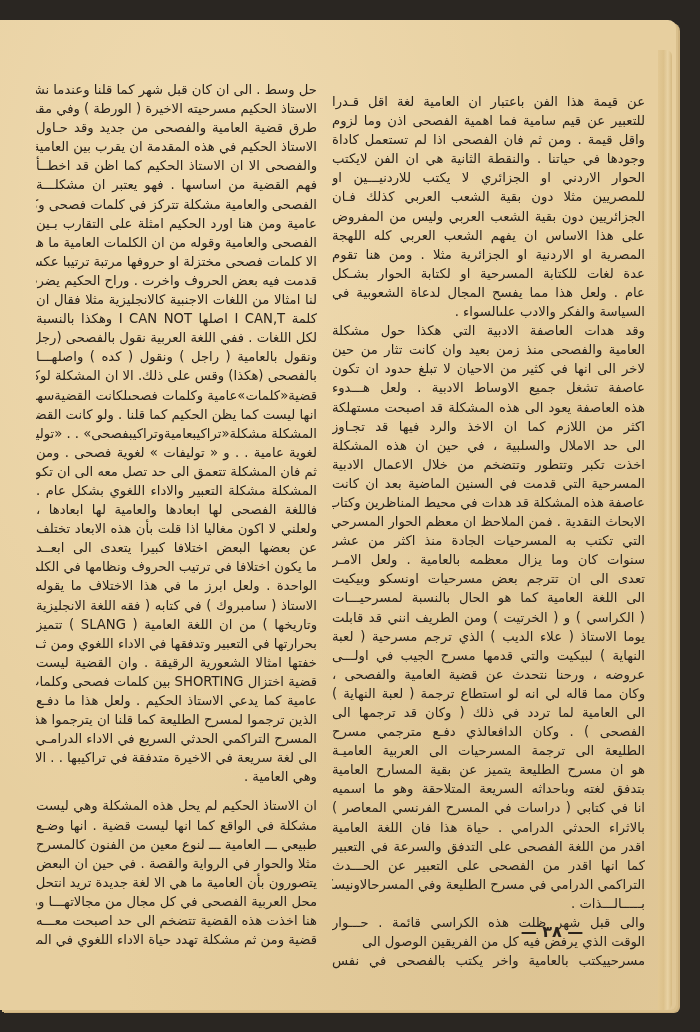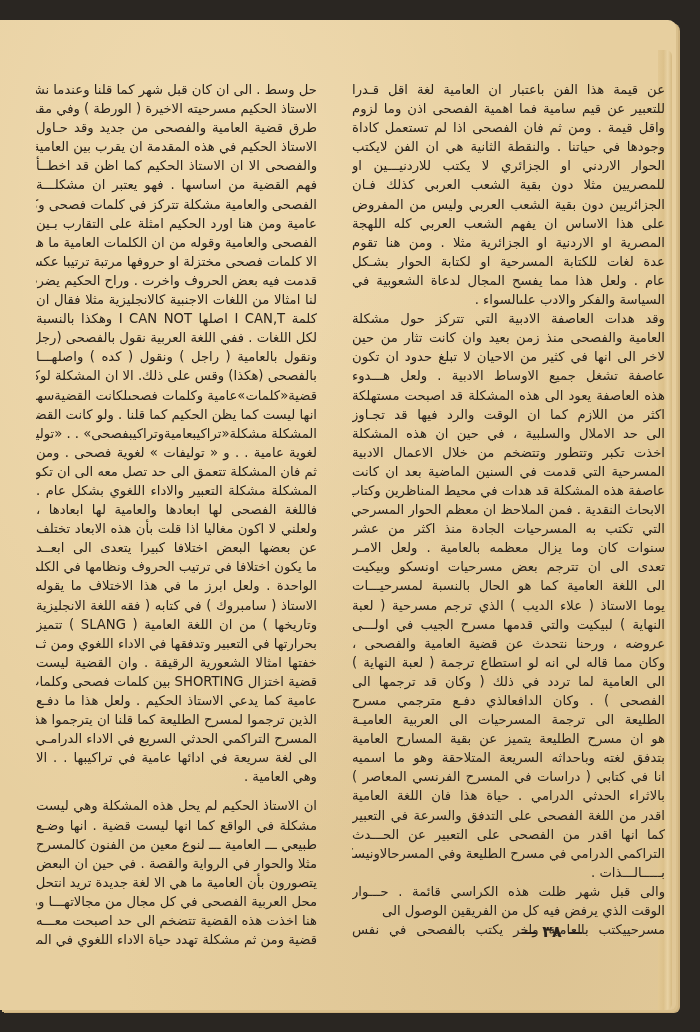--- a/index.html
+++ b/index.html
@@ -21,21 +21,21 @@
   .page-edge {
     position:absolute; top:30px; right:4px; width:14px; height:960px;
     background:linear-gradient(to right, #e2c894, #dcc18b 40%, #e8d2a4 70%, #d5b982);
     border-radius:0 6px 6px 0;
   }
   .column {
     position:absolute; direction:rtl; text-align:justify;
     color:#2b231b; font-size:13.2px; line-height:19.1px;
     text-align-last:right;
   }
-  .col-right { left:332px; top:60px; width:313px;margin-left:20px; }
+  .col-right { left:332px; top:72px; width:313px; }
   .col-left  { left:36px;  top:60px; width:281px; }
   .line { display:block; white-space:nowrap; overflow:hidden; text-align:justify; text-align-last:justify; }
   .line.last { text-align-last:right; }
   .gap { display:block; height:10px; }
   .page-number {
     position:absolute; left:520px; top:902px; width:64px;
     text-align:center; font-size:16px; font-weight:bold; color:#2b231b;
     direction:rtl;
   }
 </style>
@@ -51,35 +51,36 @@
       <span class="line">واقل قيمة . ومن ثم فان الفصحى اذا لم تستعمل كاداة</span>
       <span class="line">وجودها في حياتنا . والنقطة الثانية هي ان الفن لايكتب</span>
       <span class="line">الحوار الاردني او الجزائري لا يكتب للاردنيـــين او</span>
       <span class="line">للمصريين مثلا دون بقية الشعب العربي كذلك فـان</span>
       <span class="line">الجزائريين دون بقية الشعب العربي وليس من المفروض</span>
       <span class="line">على هذا الاساس ان يفهم الشعب العربي كله اللهجة</span>
       <span class="line">المصرية او الاردنية او الجزائرية مثلا . ومن هنا تقوم</span>
       <span class="line">عدة لغات للكتابة المسرحية او لكتابة الحوار بشـكل</span>
       <span class="line">عام . ولعل هذا مما يفسح المجال لدعاة الشعوبية في</span>
       <span class="line last">السياسة والفكر والادب علىالسواء .</span>
-      <span class="line">وقد هدات العاصفة الادبية التي تتركز حول مشكلة</span>
+      <span class="line">وقد هدات العاصفة الادبية التي هكذا حول مشكلة</span>
       <span class="line">العامية والفصحى منذ زمن بعيد وان كانت تثار من حين</span>
       <span class="line">لاخر الى انها في كثير من الاحيان لا تبلغ حدود ان تكون</span>
       <span class="line">عاصفة تشغل جميع الاوساط الادبية . ولعل هـــدوء</span>
       <span class="line">هذه العاصفة يعود الى هذه المشكلة قد اصبحت مستهلكة</span>
-      <span class="line">اكثر من اللازم كما ان الوقت والرد فيها قد تجـاوز</span>
+      <span class="line">اكثر من اللازم كما ان الاخذ والرد فيها قد تجـاوز</span>
       <span class="line">الى حد الاملال والسلبية ، في حين ان هذه المشكلة</span>
       <span class="line">اخذت تكبر وتتطور وتتضخم من خلال الاعمال الادبية</span>
       <span class="line">المسرحية التي قدمت في السنين الماضية بعد ان كانت</span>
       <span class="line">عاصفة هذه المشكلة قد هدات في محيط المناظرين وكتاب</span>
       <span class="line">الابحاث النقدية . فمن الملاحظ ان معظم الحوار المسرحي</span>
       <span class="line">التي تكتب به المسرحيات الجادة منذ اكثر من عشر</span>
       <span class="line">سنوات كان وما يزال معظمه بالعامية . ولعل الامـر</span>
       <span class="line">تعدى الى ان تترجم بعض مسرحيات اونسكو وبيكيت</span>
       <span class="line">الى اللغة العامية كما هو الحال بالنسبة لمسرحيـــات</span>
+      <span class="line">( الكراسي ) و ( الخرتيت ) ومن الطريف انني قد قابلت</span>
       <span class="line">يوما الاستاذ ( علاء الديب ) الذي ترجم مسرحية ( لعبة</span>
       <span class="line">النهاية ) لبيكيت والتي قدمها مسرح الجيب في اولـــى</span>
       <span class="line">عروضه ، ورحنا نتحدث عن قضية العامية والفصحى ،</span>
       <span class="line">وكان مما قاله لي انه لو استطاع ترجمة ( لعبة النهاية )</span>
       <span class="line">الى العامية لما تردد في ذلك ( وكان قد ترجمها الى</span>
       <span class="line">الفصحى ) . وكان الدافعالذي دفـع مترجمي مسرح</span>
       <span class="line">الطليعة الى ترجمة المسرحيات الى العربية العاميـة</span>
       <span class="line">هو ان مسرح الطليعة يتميز عن بقية المسارح العامية</span>
       <span class="line">بتدفق لغته وباحداثه السريعة المتلاحقة وهو ما اسميه</span>
       <span class="line">انا في كتابي ( دراسات في المسرح الفرنسي المعاصر )</span>
@@ -121,21 +122,21 @@
       <span class="line">ما يكون اختلافا في ترتيب الحروف ونظامها في الكلمـــة</span>
       <span class="line">الواحدة . ولعل ابرز ما في هذا الاختلاف ما يقوله</span>
       <span class="line">الاستاذ ( سامبروك ) في كتابه ( فقه اللغة الانجليزية</span>
       <span class="line">وتاريخها ) من ان اللغة العامية ( SLANG ) تتميز</span>
       <span class="line">بحرارتها في التعبير وتدفقها في الاداء اللغوي ومن ثـم</span>
       <span class="line">خفتها امثالا الشعورية الرقيقة . وان القضية ليست</span>
       <span class="line">قضية اختزال SHORTING بين كلمات فصحى وكلمات</span>
       <span class="line">عامية كما يدعي الاستاذ الحكيم . ولعل هذا ما دفـع</span>
       <span class="line">الذين ترجموا لمسرح الطليعة كما قلنا ان يترجموا هذا</span>
       <span class="line">المسرح التراكمي الحدثي السريع في الاداء الدرامـي</span>
-      <span class="line">الى لغة سريعة في ادائها عامية في تراكيبها . . الا</span>
+      <span class="line">الى لغة سريعة في الاخيرة متدفقة في تراكيبها . . الا</span>
       <span class="line last">وهي العامية .</span>
       <span class="gap"></span>
       <span class="line">ان الاستاذ الحكيم لم يحل هذه المشكلة وهي ليست</span>
       <span class="line">مشكلة في الواقع كما انها ليست قضية . انها وضـع</span>
       <span class="line">طبيعي ـــ العامية ـــ لنوع معين من الفنون كالمسرح</span>
       <span class="line">مثلا والحوار في الرواية والقصة . في حين ان البعض</span>
       <span class="line">يتصورون بأن العامية ما هي الا لغة جديدة تريد انتحل</span>
       <span class="line">محل العربية الفصحى في كل مجال من مجالاتهـــا ومن</span>
       <span class="line">هنا اخذت هذه القضية تتضخم الى حد اصبحت معـــه</span>
       <span class="line last">قضية ومن ثم مشكلة تهدد حياة الاداء اللغوي في المسرح .</span>

